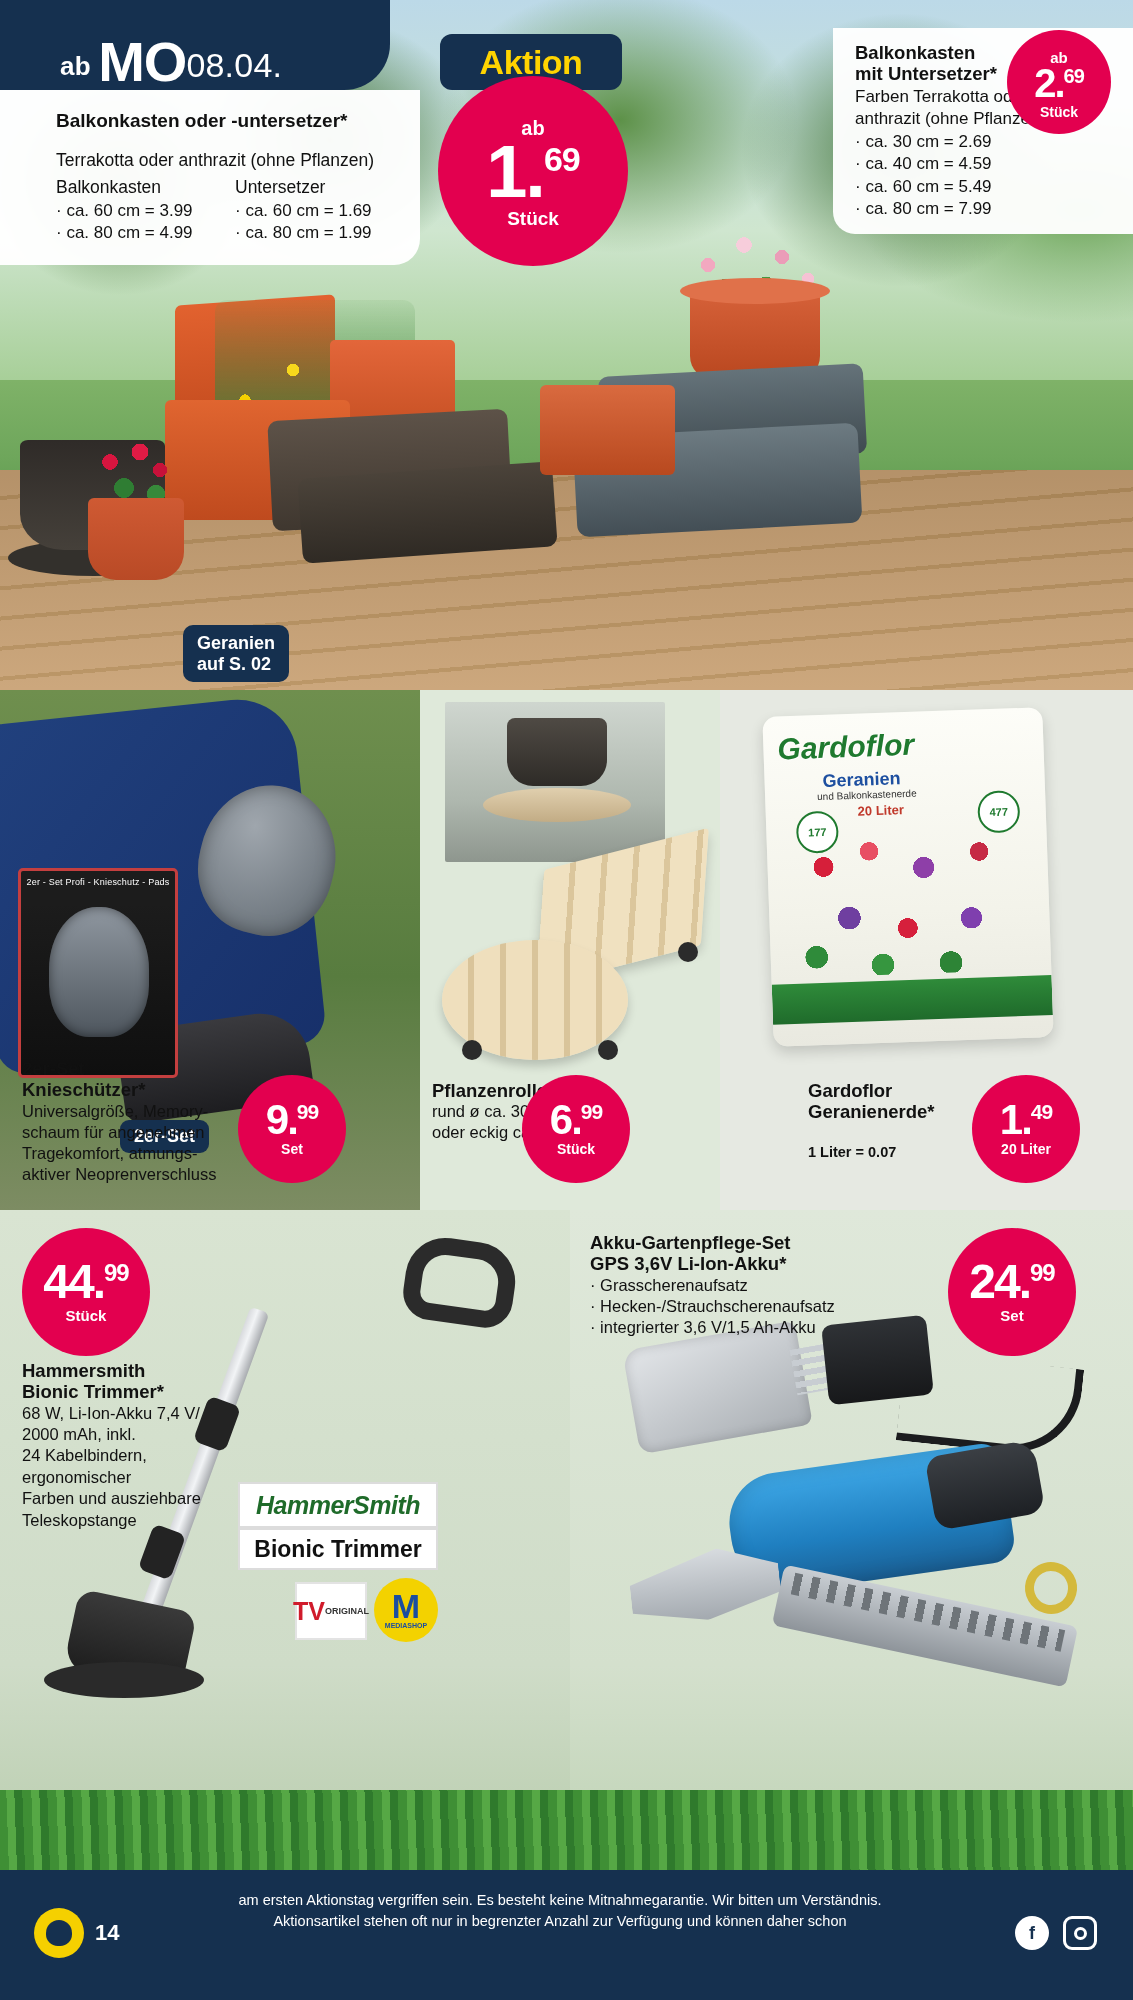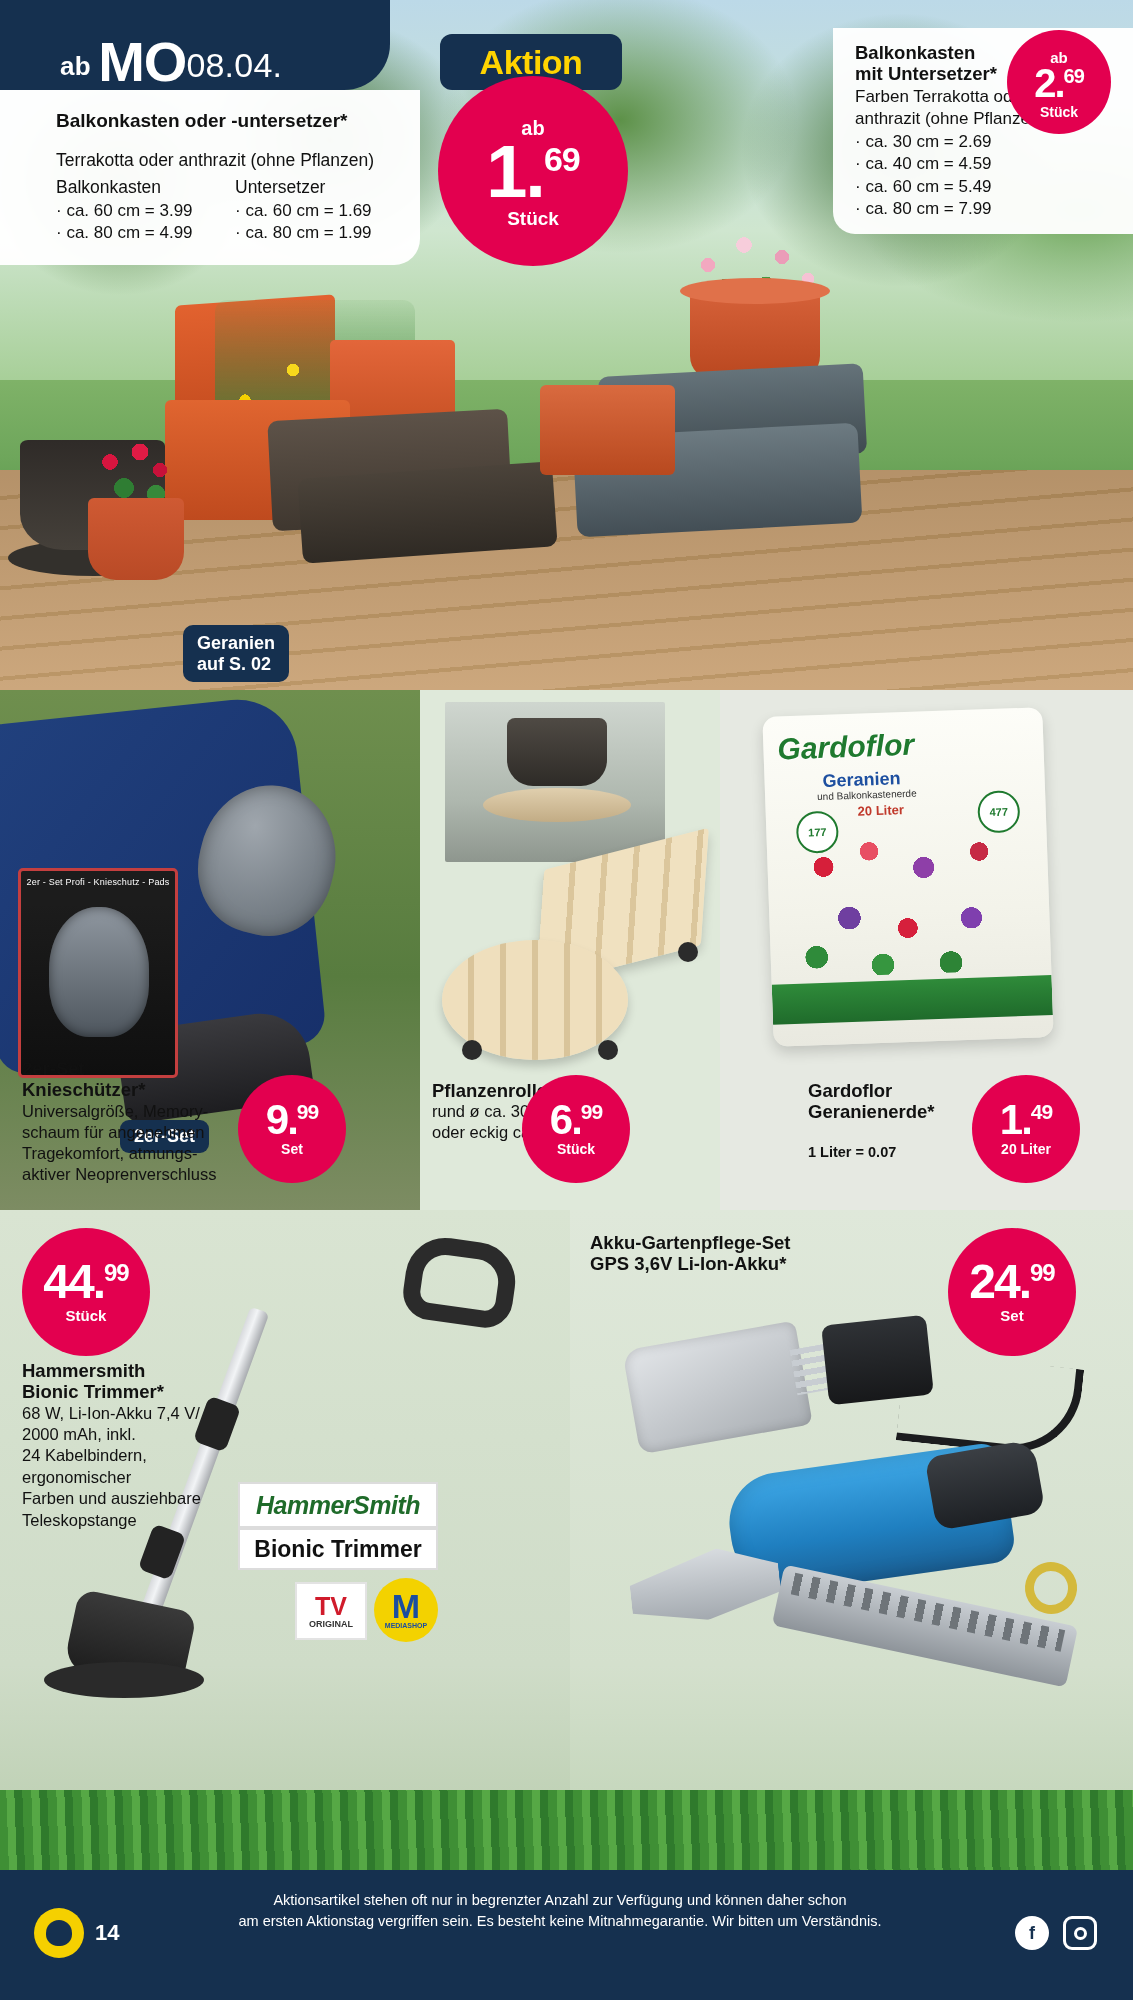--- a/index.html
+++ b/index.html
@@ -449,21 +449,21 @@
   }
   .logo-hammer span { font-size: 25px; font-weight: 800; color:#1f6b2a; font-style: italic; letter-spacing:-0.5px;}
   .logo-bionic {
     position:absolute; left: 238px; top: 318px; width: 200px; height: 42px;
     background:#fff; border: 2px solid #dcdcdc;
     display:flex; align-items:center; justify-content:center;
   }
   .logo-bionic span { font-size: 23px; font-weight: 800; color:#111; }
   .logo-tv {
     position:absolute; left: 295px; top: 372px; width: 72px; height: 58px;
-    background:#fff; border:2px solid #e3e3e3; display:flex; flex-direction:column;
+    background:#fff; border:2px solid #e3e3e3; display:flex; flex-direction:row;
     align-items:center; justify-content:center;
   }
   .logo-tv .tv { font-size: 25px; font-weight:800; color:#d01b2b; line-height:1;}
   .logo-tv .orig { font-size: 9px; font-weight:700; color:#333;}
   .logo-m {
     position:absolute; left: 374px; top: 368px; width: 64px; height: 64px;
     border-radius:50%; background:#f3d200; display:flex; flex-direction:column;
     align-items:center; justify-content:center;
   }
   .logo-m .m { font-size: 34px; font-weight:800; color:#1b4ea0; line-height:0.9;}
@@ -777,33 +777,38 @@
       <div>2000 mAh, inkl.</div>
       <div>24 Kabelbindern,</div>
       <div>ergonomischer</div>
       <div>Farben und ausziehbare</div>
       <div>Teleskopstange</div>
     </div>
 
     <div class="bot-text" style="left: 590px; top: 22px; width: 340px;">
       <h4>Akku-Gartenpflege-Set</h4>
       <h4>GPS 3,6V Li-Ion-Akku*</h4>
+      <ul>
+        <li>· Grasscherenaufsatz</li>
+        <li>· Hecken-/Strauchscherenaufsatz</li>
+        <li>· integrierter 3,6 V/1,5 Ah-Akku</li>
+      </ul>
     </div>
   </div>
 
   <div class="grass-strip"></div>
 
   <div class="footer">
     <div class="page-badge">
       <div class="dog"></div>
     </div>
     <div class="page-num">14</div>
     <div class="footer-text">
+      <div>am ersten Aktionstag vergriffen sein. Es besteht keine Mitnahmegarantie. Wir bitten um Verständnis.</div>
       <div>Aktionsartikel stehen oft nur in begrenzter Anzahl zur Verfügung und können daher schon</div>
-      <div>am ersten Aktionstag vergriffen sein. Es besteht keine Mitnahmegarantie. Wir bitten um Verständnis.</div>
     </div>
     <div class="social">
       <div class="soc-ic">f</div>
       <div class="soc-ig">
           <div class="dot"></div>
         </div>
     </div>
   </div>
 
 </div>

